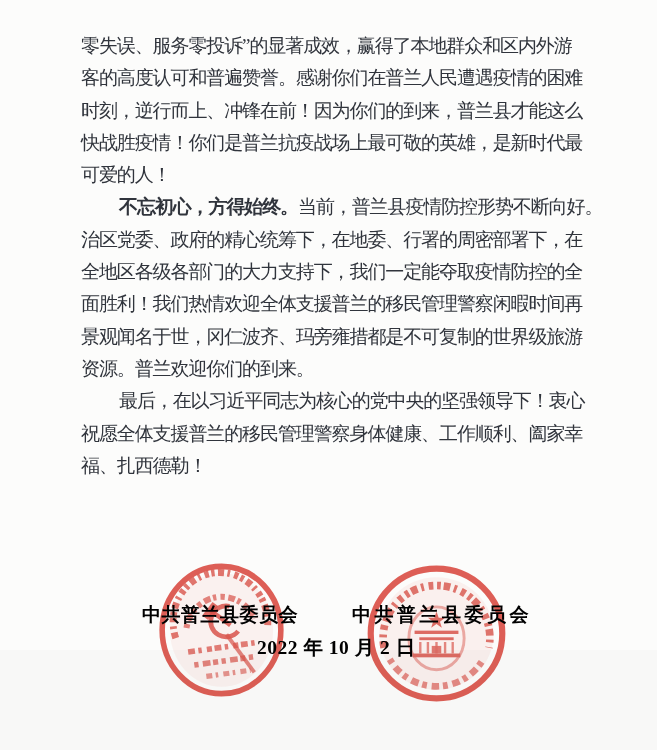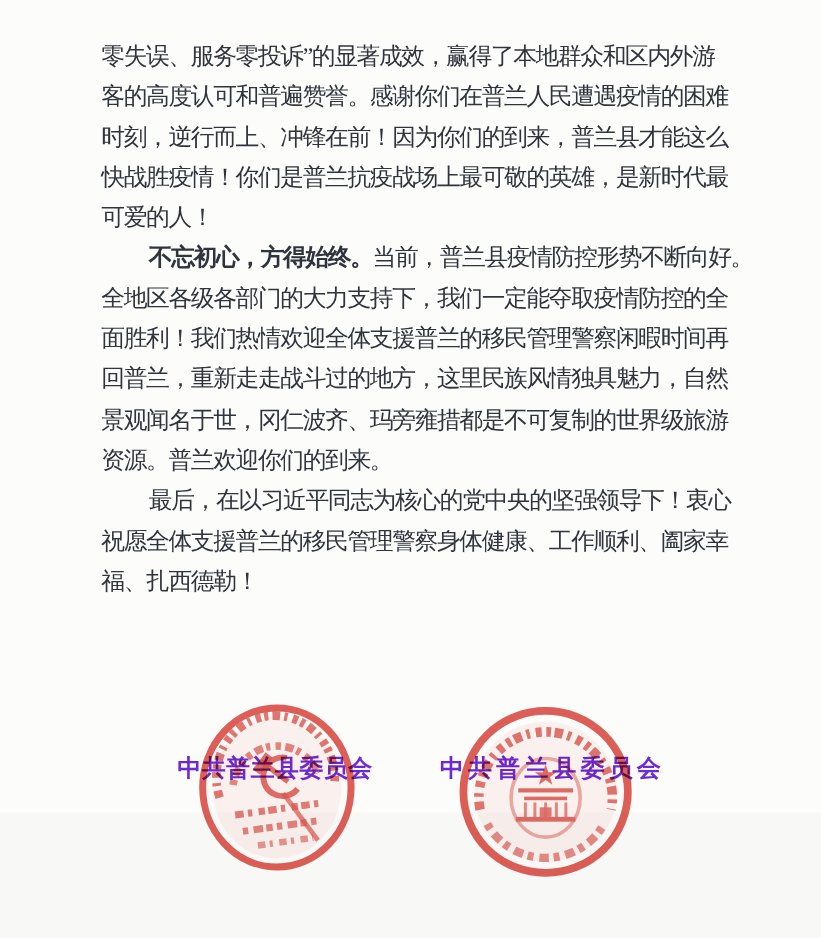--- a/index.html
+++ b/index.html
@@ -17,21 +17,21 @@
   .body-text{
     position:absolute;left:81px;top:30px;width:540px;
     font-size:19px;line-height:32.3px;letter-spacing:-1.1px;
     color:#30343c;
   }
   .line{height:32.3px;white-space:nowrap;}
   .line.indent{padding-left:38px;}
   .seg-bold{font-weight:bold;}
   
   .sig{
-    position:absolute;color:#6d28d9;font-weight:bold;
+    position:absolute;color:#000000;font-weight:bold;
     font-size:19px;white-space:nowrap;
   }
   .sig-party{left:142px;top:602px;letter-spacing:0.5px;}
   .sig-gov{left:352px;top:602px;letter-spacing:3.5px;}
   .sig-date{left:257px;top:634px;font-size:19.5px;letter-spacing:0.5px;}
   
   .seal{
     position:absolute;mix-blend-mode:multiply;opacity:0.93;
     pointer-events:none;
   }
@@ -43,32 +43,33 @@
 
 <div class="page">
 
   <div class="body-text" id="bodyText">
       <div class="line"><span>零失误、服务零投诉”的显著成效，赢得了本地群众和区内外游</span></div>
       <div class="line"><span>客的高度认可和普遍赞誉。感谢你们在普兰人民遭遇疫情的困难</span></div>
       <div class="line"><span>时刻，逆行而上、冲锋在前！因为你们的到来，普兰县才能这么</span></div>
       <div class="line"><span>快战胜疫情！你们是普兰抗疫战场上最可敬的英雄，是新时代最</span></div>
       <div class="line"><span>可爱的人！</span></div>
       <div class="line indent"><span class="seg-bold">不忘初心，方得始终。</span><span>当前，普兰县疫情防控形势不断向好。</span></div>
+      <div class="line"><span>治区党委、政府的精心统筹下，在地委、行署的周密部署下，在</span></div>
       <div class="line"><span>全地区各级各部门的大力支持下，我们一定能夺取疫情防控的全</span></div>
       <div class="line"><span>面胜利！我们热情欢迎全体支援普兰的移民管理警察闲暇时间再</span></div>
-      <div class="line"><span>回普兰，重新走走战斗过的地方，这里民族风情独具魅力，自然</span></div>
       <div class="line"><span>景观闻名于世，冈仁波齐、玛旁雍措都是不可复制的世界级旅游</span></div>
       <div class="line"><span>资源。普兰欢迎你们的到来。</span></div>
       <div class="line indent"><span>最后，在以习近平同志为核心的党中央的坚强领导下！衷心</span></div>
       <div class="line"><span>祝愿全体支援普兰的移民管理警察身体健康、工作顺利、阖家幸</span></div>
       <div class="line"><span>福、扎西德勒！</span></div>
     </div>
 
   <div class="sig sig-party">中共普兰县委员会</div>
   <div class="sig sig-gov">中共普兰县委员会</div>
+  <div class="sig sig-date">2022 年 10 月 2 日</div>
 
   <svg class="seal seal-party" viewBox="0 0 150 160" xmlns="http://www.w3.org/2000/svg">
     <ellipse cx="75" cy="80" rx="69" ry="74" fill="none" stroke="#dc4a40" stroke-width="6.5" opacity="0.95"></ellipse>
     <ellipse cx="75" cy="80" rx="60" ry="66" fill="#e4564a" opacity="0.07"></ellipse>
     <g stroke="#d8473d" fill="none" transform="rotate(-8 75 80)">
       <path d="M 21,82 A 55,58 0 1 1 129,82" stroke-width="8" stroke-dasharray="7 4 3 5 5 3 4 4" opacity="0.8"></path>
       <path d="M 35,72 A 42,44 0 0 1 115,72" stroke-width="7" stroke-dasharray="5 4 8 3 4 5" opacity="0.7"></path>
       <path d="M 33,100 H 117" stroke-width="6.5" stroke-dasharray="8 4 4 6 6 3" opacity="0.75"></path>
       <path d="M 38,116 H 112" stroke-width="6.5" stroke-dasharray="5 5 9 3 6 4" opacity="0.7"></path>
       <path d="M 50,131 H 102" stroke-width="6" stroke-dasharray="7 4 3 6" opacity="0.6"></path>

